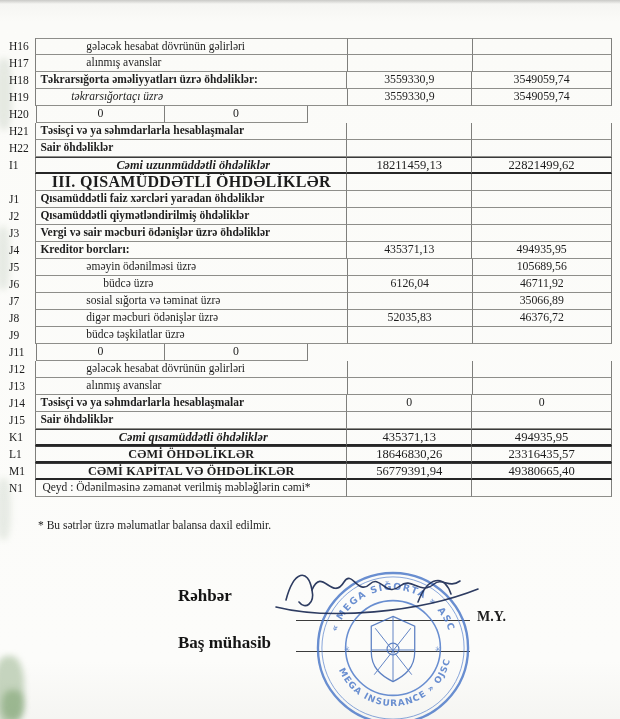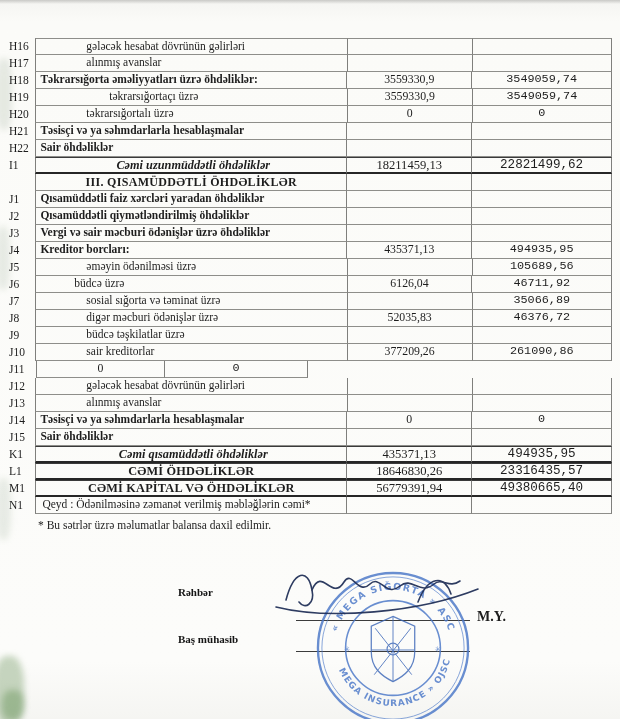--- a/index.html
+++ b/index.html
@@ -21,34 +21,34 @@
   .g4 { left:-6px; top:656px; width:30px; height:70px; background:rgba(110,150,95,.38); }
   .g5 { left:2px;  top:690px; width:22px; height:30px; background:rgba(100,145,85,.42); }
 
   
   .btable { position:absolute; left:8px; top:38px; width:604px; }
   .trow { display:flex; height:17px; font-size:11.5px; line-height:1; }
   .cell { display:flex; align-items:center; overflow:hidden; white-space:nowrap; }
   .c-code  { width:28px; padding-left:1px; }
   .c-label { width:318px; border-left:1px solid #7f7f7c; border-bottom:1px solid #8e8e8a; padding-left:4px; }
   .c-val   { width:128px; border-left:1px solid #7f7f7c; border-bottom:1px solid #8e8e8a; justify-content:center; font-size:11.8px; }
-  .c-val2  { width:144px; border-right:1px solid #7f7f7c;font-family:Liberation Mono, monospace; }
+  .c-val2  { width:144px; border-right:1px solid #7f7f7c; }
   .trow:first-child .c-label, .trow:first-child .c-val { border-top:1px solid #8e8e8a; }
 
   .s-bold .c-label { font-weight:700; }
-  .s-section .c-label { font-weight:700; justify-content:center; padding-left:0; font-size:12px; letter-spacing:.3px; }
+  .s-section .c-label { font-weight:700; justify-content:center; padding-left:0; font-size:16px; letter-spacing:.3px; }
   .s-total .c-label { font-weight:700; font-style:italic; justify-content:center; padding-left:4px; font-size:12.3px;text-align:right; }
   .s-grand .c-label { font-weight:700; justify-content:center; padding-left:0; font-size:12.3px; letter-spacing:.2px; }
   .s-total .c-label, .s-total .c-val, .s-grand .c-label, .s-grand .c-val {
     border-bottom:2px solid #262626; border-top:1px solid #3a3a3a; }
   .s-total .c-val, .s-grand .c-val { font-size:12.6px; }
 
   .footnote { position:absolute; left:38px; top:519px; font-size:11.5px; color:#222; }
 
-  .sig-label { position:absolute; font-weight:700; font-size:11px; color:#141414; }
+  .sig-label { position:absolute; font-weight:700; font-size:17px; color:#141414; }
   .sig-director   { left:178px; top:586px; }
   .sig-accountant { left:178px; top:633px; }
   .sig-line { position:absolute; height:0; border-bottom:1.2px solid #3c3c3c; width:174px; left:296px; }
   .line1 { top:620px; }
   .line2 { top:651px; }
   .my { position:absolute; left:477px; top:609px; font-weight:700; font-size:14px; }
 
   .stamp { position:absolute; left:314px; top:569px; width:158px; height:158px; opacity:.82; }
   .stamp text { font-family:"DejaVu Sans","Liberation Sans",sans-serif; }
   .sign-ink { position:absolute; left:268px; top:556px; width:232px; height:74px; }
@@ -79,27 +79,26 @@
     <div class="cell c-val c-val2"></div>
   </div>
         <div class="trow s-bold">
     <div class="cell c-code">H18</div>
     <div class="cell c-label">Təkrarsığorta əməliyyatları üzrə öhdəliklər:</div>
     <div class="cell c-val">3559330,9</div>
     <div class="cell c-val c-val2">3549059,74</div>
   </div>
         <div class="trow s-normal">
     <div class="cell c-code">H19</div>
-    <div class="cell c-label" style="padding-left: 73px;">təkrarsığortaçı üzrə</div>
+    <div class="cell c-label" style="padding-left: 35px; font-style: italic;">təkrarsığortaçı üzrə</div>
     <div class="cell c-val">3559330,9</div>
     <div class="cell c-val c-val2">3549059,74</div>
   </div>
         <div class="trow s-normal">
     <div class="cell c-code">H20</div>
-    <div class="cell c-label" style="padding-left: 50px;">təkrarsığortalı üzrə</div>
     <div class="cell c-val">0</div>
     <div class="cell c-val c-val2">0</div>
   </div>
         <div class="trow s-bold">
     <div class="cell c-code">H21</div>
     <div class="cell c-label">Təsisçi və ya səhmdarlarla hesablaşmalar</div>
     <div class="cell c-val"></div>
     <div class="cell c-val c-val2"></div>
   </div>
         <div class="trow s-bold">
@@ -145,47 +144,41 @@
     <div class="cell c-val c-val2">494935,95</div>
   </div>
         <div class="trow s-normal">
     <div class="cell c-code">J5</div>
     <div class="cell c-label" style="padding-left: 50px;">əməyin ödənilməsi üzrə</div>
     <div class="cell c-val"></div>
     <div class="cell c-val c-val2">105689,56</div>
   </div>
         <div class="trow s-normal">
     <div class="cell c-code">J6</div>
-    <div class="cell c-label" style="padding-left: 38px;">büdcə üzrə</div>
+    <div class="cell c-label" style="padding-left: 67px;">büdcə üzrə</div>
     <div class="cell c-val">6126,04</div>
     <div class="cell c-val c-val2">46711,92</div>
   </div>
         <div class="trow s-normal">
     <div class="cell c-code">J7</div>
     <div class="cell c-label" style="padding-left: 50px;">sosial sığorta və təminat üzrə</div>
     <div class="cell c-val"></div>
     <div class="cell c-val c-val2">35066,89</div>
   </div>
         <div class="trow s-normal">
     <div class="cell c-code">J8</div>
     <div class="cell c-label" style="padding-left: 50px;">digər məcburi ödənişlər üzrə</div>
     <div class="cell c-val">52035,83</div>
     <div class="cell c-val c-val2">46376,72</div>
   </div>
         <div class="trow s-normal">
     <div class="cell c-code">J9</div>
     <div class="cell c-label" style="padding-left: 50px;">büdcə təşkilatlar üzrə</div>
     <div class="cell c-val"></div>
     <div class="cell c-val c-val2"></div>
-  </div>
-        <div class="trow s-normal">
-    <div class="cell c-code">J10</div>
-    <div class="cell c-label" style="padding-left: 50px;">sair kreditorlar</div>
-    <div class="cell c-val">377209,26</div>
-    <div class="cell c-val c-val2">261090,86</div>
   </div>
         <div class="trow s-bold">
     <div class="cell c-code">J11</div>
     <div class="cell c-val">0</div>
     <div class="cell c-val c-val2">0</div>
   </div>
         <div class="trow s-normal">
     <div class="cell c-code">J12</div>
     <div class="cell c-label" style="padding-left: 50px;">gələcək hesabat dövrünün gəlirləri</div>
     <div class="cell c-val"></div>

